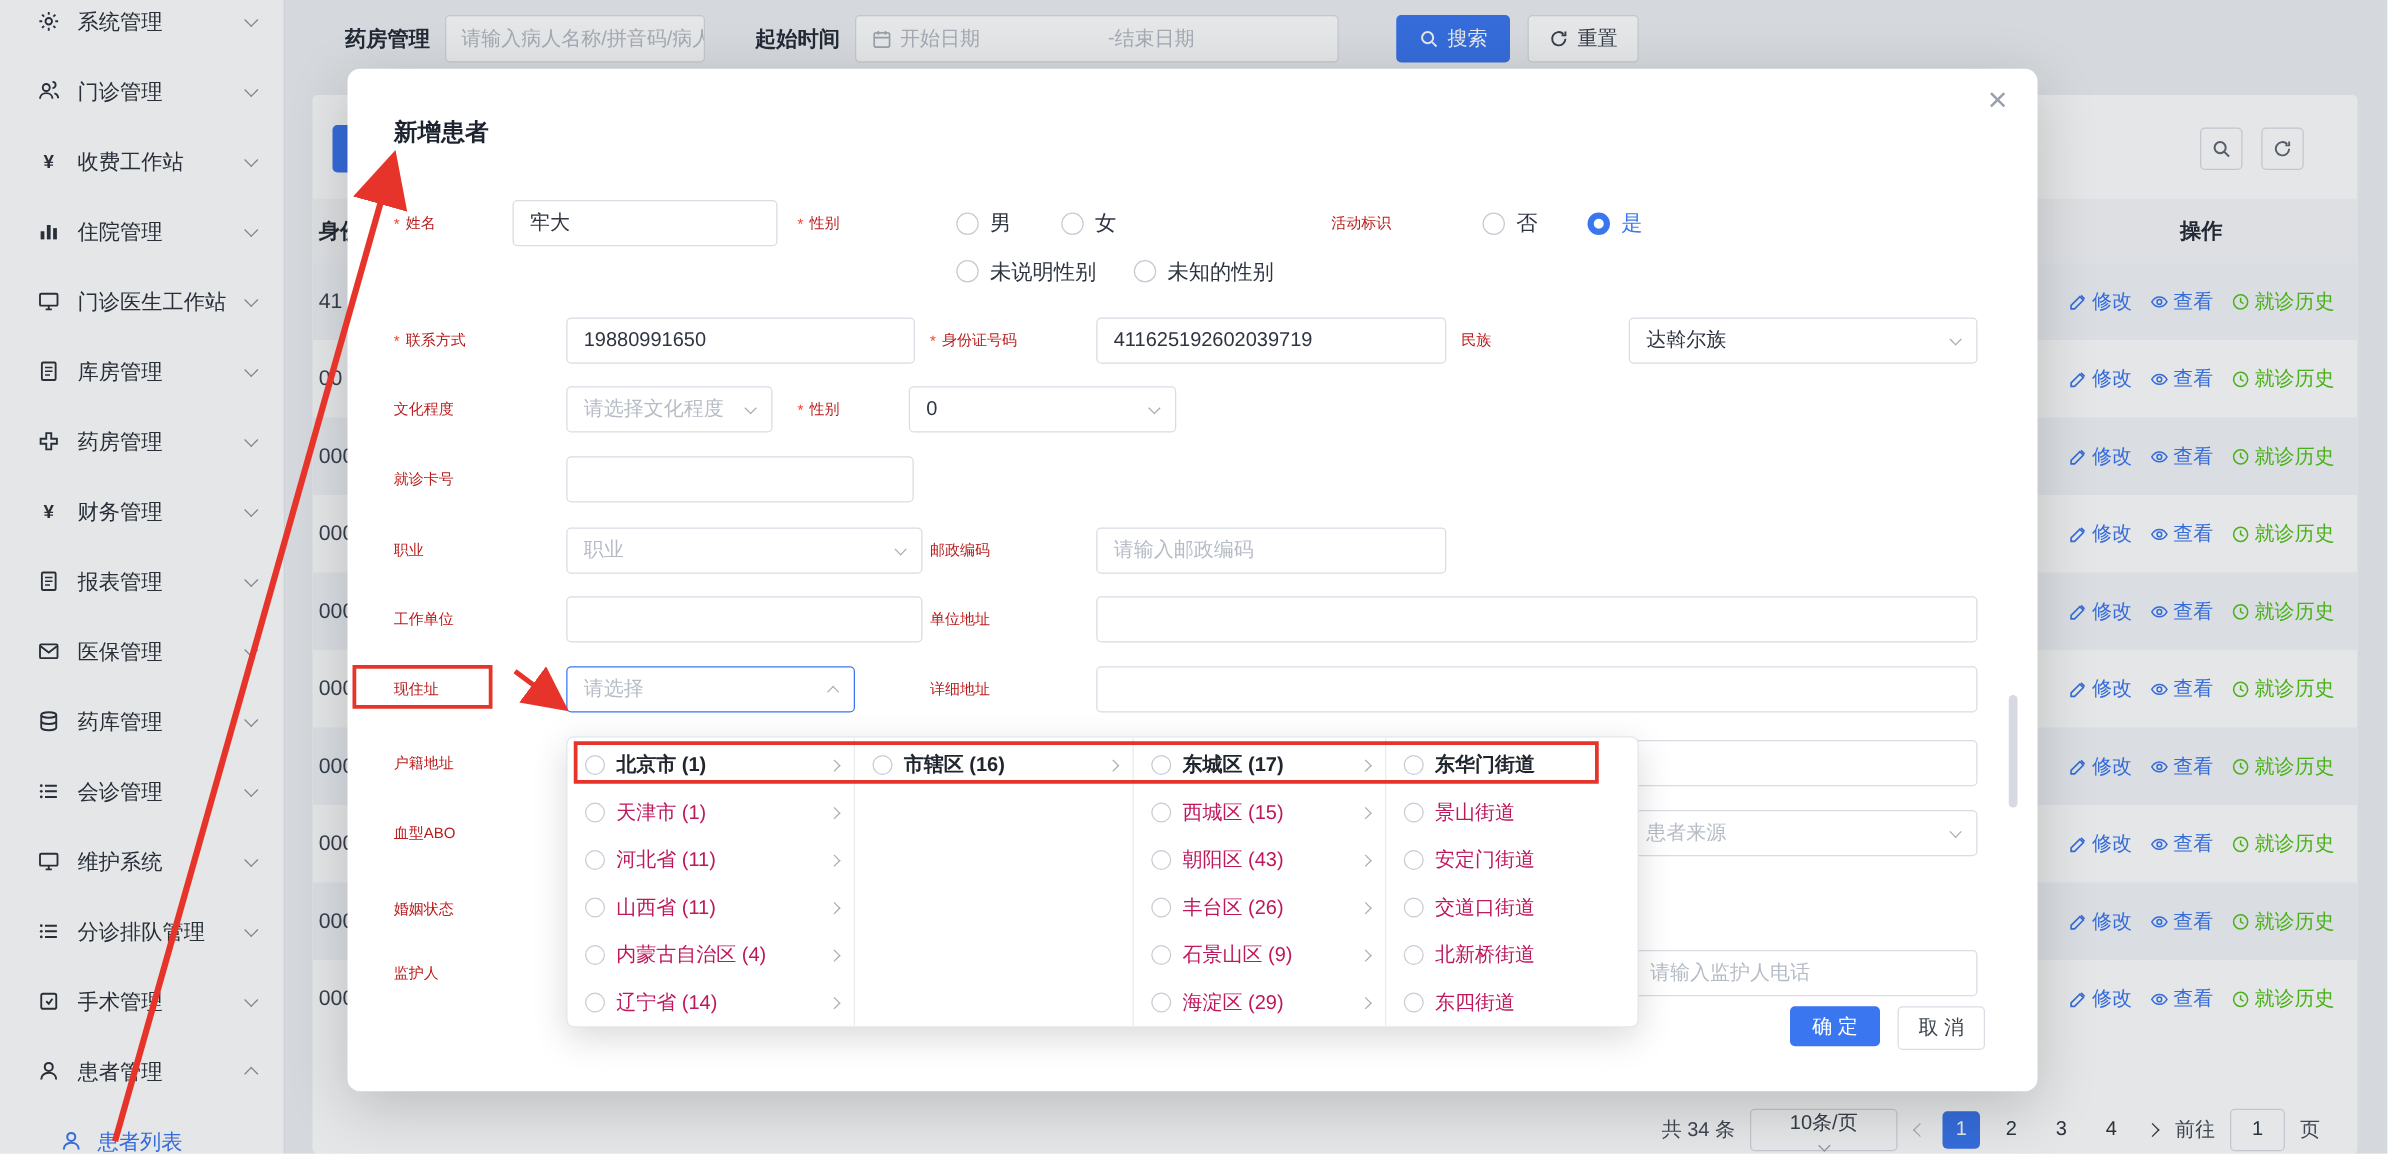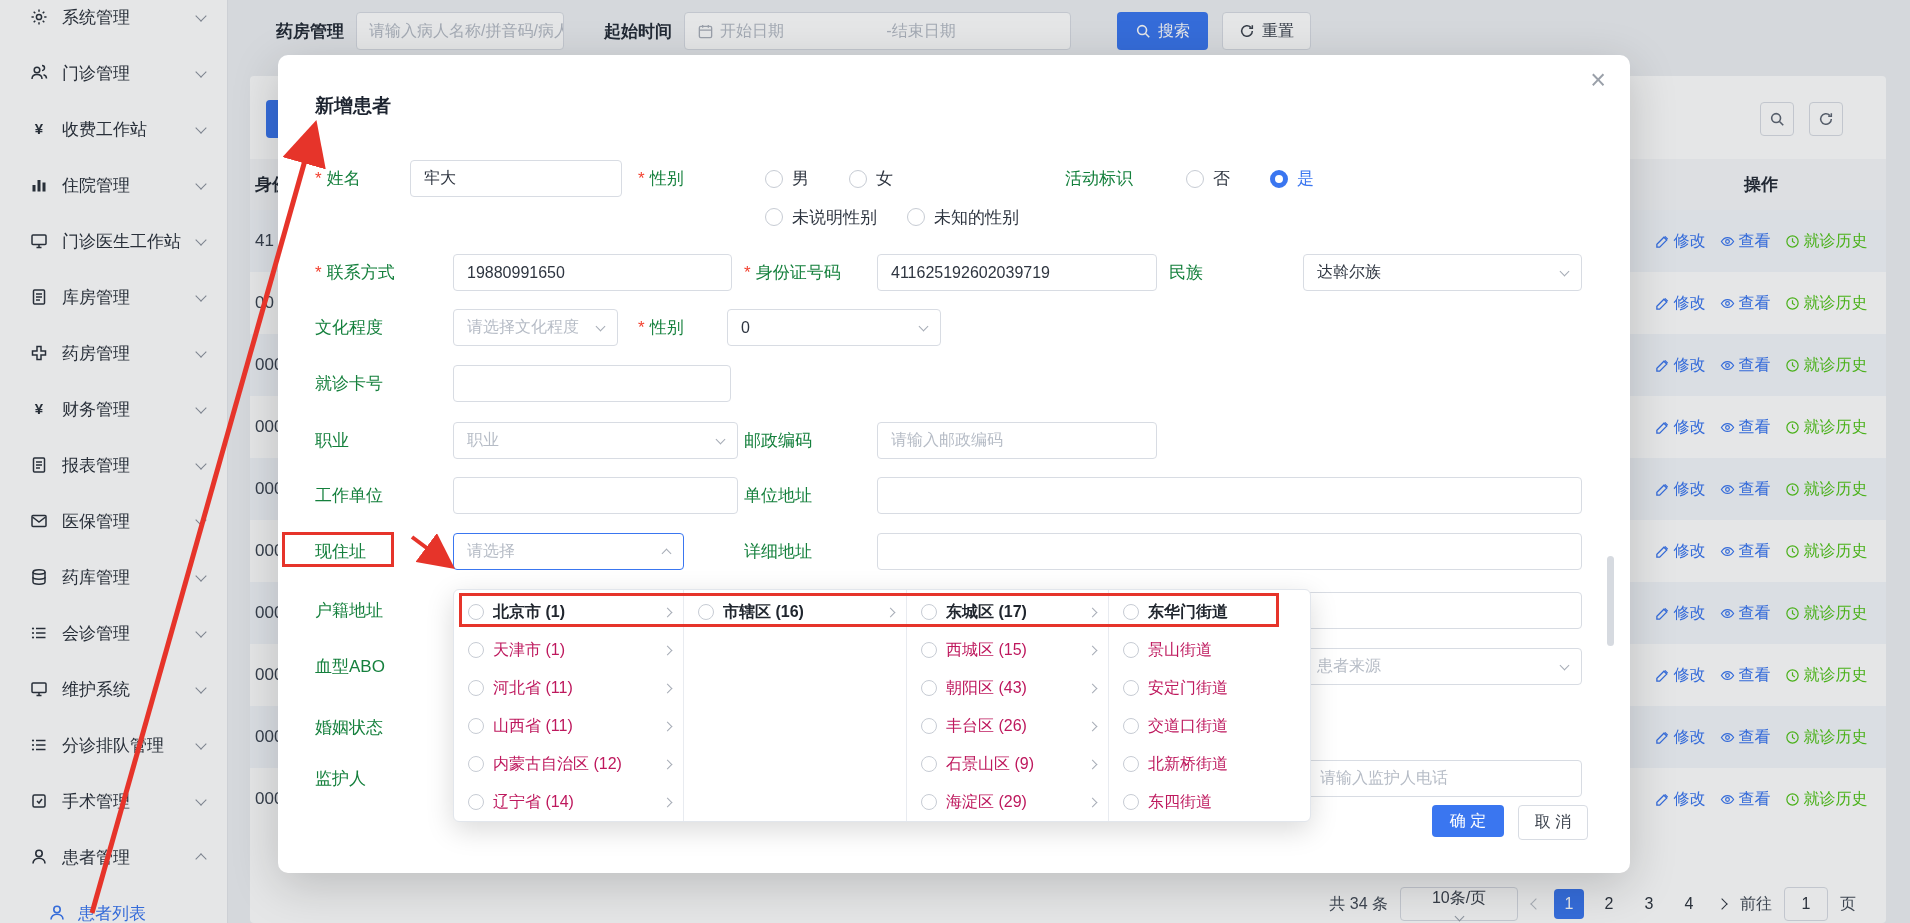--- a/index.html
+++ b/index.html
@@ -65,21 +65,21 @@
 .pg-pages{display:flex;gap:10px;}
 .pg-num{min-width:30px;height:30px;border-radius:4px;display:inline-flex;align-items:center;justify-content:center;cursor:pointer;color:#2f3640;padding:0 4px;}
 .pg-num.active{background:var(--primary);color:#fff;}
 .pg-input{width:44px;height:34px;border:1px solid #d8dce3;border-radius:4px;background:#fff;display:flex;align-items:center;justify-content:center;color:#2f3640;}
 
 
 .overlay{position:absolute;inset:0;background:rgba(21,25,32,0.11);z-index:5;}
 .modal{position:absolute;left:278px;top:55px;width:1352px;height:818px;background:#fff;border-radius:10px;box-shadow:0 12px 48px rgba(0,0,0,0.18);z-index:10;}
 .m-title{position:absolute;left:37px;top:38px;margin:0;font-size:19px;font-weight:bold;color:#1d2430;}
 .m-close{position:absolute;right:24px;top:12px;font-size:27px;color:#9aa0a9;cursor:pointer;line-height:1;}
-.m-label{position:absolute;height:37px;display:flex;align-items:center;font-size:17px;color:#15803d;white-space:nowrap;text-align:right;}
+.m-label{position:absolute;height:37px;display:flex;align-items:center;font-size:12px;color:#b91c1c;white-space:nowrap;text-align:right;}
 .m-label.req::before{content:"*";color:#f24130;margin-right:5px;}
 .inp,.sel{position:absolute;height:37px;background:#fff;border:1px solid #d8dce3;border-radius:4px;display:flex;align-items:center;padding:0 13px;font-size:16px;overflow:hidden;}
 .sel{justify-content:space-between;cursor:pointer;}
 .sel .chev{color:#a6acb6;}
 .sel.focused{border-color:var(--primary);}
 .val{color:#2e3540;white-space:nowrap;}
 .radio-row{position:absolute;height:37px;display:flex;align-items:center;}
 .radio{display:inline-flex;align-items:center;gap:9px;font-size:17px;color:#2e3540;cursor:pointer;white-space:nowrap;}
 .rc{width:18px;height:18px;border-radius:50%;border:1.6px solid #c7ccd4;background:#fff;flex:none;}
 .rc.on{border:5.5px solid var(--primary);}
@@ -857,21 +857,21 @@
             <span class="c-label">河北省 (11)</span>
             <span class="chev right sm"></span>
           </div>
           <div class="c-item">
             <span class="rc sm"></span>
             <span class="c-label">山西省 (11)</span>
             <span class="chev right sm"></span>
           </div>
           <div class="c-item">
             <span class="rc sm"></span>
-            <span class="c-label">内蒙古自治区 (12)</span>
+            <span class="c-label">内蒙古自治区 (4)</span>
             <span class="chev right sm"></span>
           </div>
           <div class="c-item">
             <span class="rc sm"></span>
             <span class="c-label">辽宁省 (14)</span>
             <span class="chev right sm"></span>
           </div>
         </div>
         <div class="c-col">
           <div class="c-item active">

